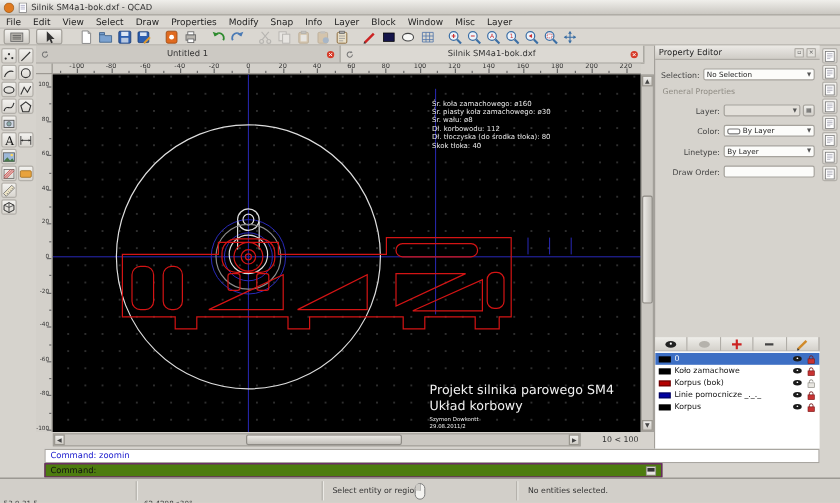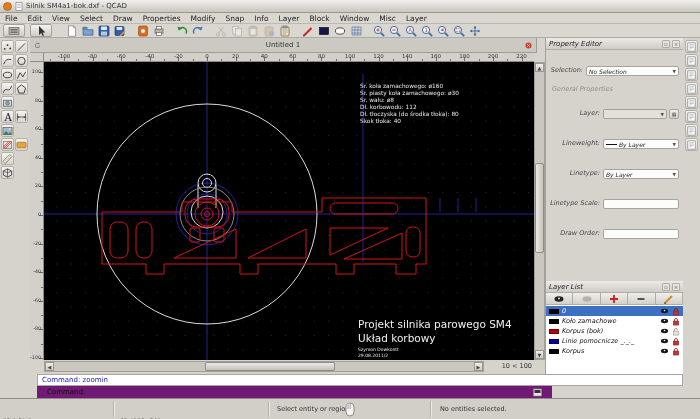--- a/index.html
+++ b/index.html
@@ -62,30 +62,30 @@
   #vthumb { position:absolute; left:0px; top:100px; width:9px; height:90px;
     background:linear-gradient(90deg,#eceae6,#c4c1bb); border:1px solid #8f8c86; border-radius:2px; }
   #hscrollrow { position:absolute; left:44px; top:360px; width:490px; height:12px; background:#d6d3cd; }
   #hscroll { position:absolute; left:0; top:1px; width:440px; height:11px;
     background:#cac7c1; border:1px solid #a3a09a; }
   #hthumb { position:absolute; left:160px; top:0px; width:130px; height:9px;
     background:linear-gradient(#eceae6,#c4c1bb); border:1px solid #8f8c86; border-radius:2px; }
   #grid-indicator { position:absolute; right:2px; top:2px; font-size:6.5px; color:#333; }
   
   #right-dock { position:absolute; left:545px; top:38px; width:138px; height:336px;
-    background:#d6d3cd; border-left:1px solid #a3a09a;font-style:italic; }
+    background:#d6d3cd; border-left:1px solid #a3a09a; }
   .panel-title { height:12px; display:flex; align-items:center; padding:0 3px;
     background:linear-gradient(#eceae6,#cfccc6); border-bottom:1px solid #b0ada7;
     font-size:7px; color:#222; }
   .panel-title .sp { flex:1; }
   .title-btn { width:8px; height:8px; margin-left:2px; display:flex; align-items:center;
     justify-content:center; font-size:5px; color:#555; border:1px solid #b0ada7;
     background:#e4e2dd; border-radius:1px; }
   .pe-section { font-size:6.5px; color:#8f8c84; margin:5px 0 1px 6px; }
-  .pe-row { display:flex; align-items:flex-start; height:14px; margin:16px 4px 0 4px; font-size:6.5px; }
+  .pe-row { display:flex; align-items:flex-end; height:14px; margin:3px 4px 0 4px; font-size:6.5px; }
   .pe-label { width:53px; text-align:right; padding-right:3px; color:#444; white-space:nowrap; }
   .pe-field { flex:1; height:10px; background:#fcfcfa; border:1px solid #a6a39d; border-radius:2px;
     display:flex; align-items:center; padding:0 2px; gap:2px; font-size:6px; color:#222; min-width:0; }
   .pe-field.disabled { background:#e3e0da; }
   .dd-arrow { margin-left:auto; font-size:4.5px; color:#555; }
   .swatch-pill { width:11px; height:5px; background:#fff; border:1px solid #777; border-radius:2px; }
   .swatch-line { width:11px; height:1px; background:#111; }
   .mini-btn { width:10px; height:10px; margin-left:2px; border:1px solid #a6a39d; border-radius:2px;
     background:linear-gradient(#f0efec,#d2cfc9); display:flex; align-items:center; justify-content:center;
     font-size:5px; color:#555; }
@@ -101,21 +101,21 @@
   .ll-name { flex:1; white-space:nowrap; overflow:hidden; }
   
   #right-edge { position:absolute; left:685px; top:40px; width:14px; }
   .re-btn { width:13px; height:13px; margin-bottom:1px; border:1px solid #b3b0aa; border-radius:2px;
     background:linear-gradient(#f3f2ef,#d9d6d0); display:flex; align-items:center; justify-content:center; }
   
   #cmd-history { position:absolute; left:37px; top:374px; width:646px; height:12px;
     background:#fff; border:1px solid #a9a6a0; display:flex; align-items:center;
     padding:0 4px; font-size:7px; color:#1414cc; }
   #cmd-input { position:absolute; left:37px; top:386px; width:515px; height:12px;
-    background:#0f766e; border:6px solid #701a75; display:flex; align-items:center;
+    background:#4d7c0f; border:1px solid #701a75; display:flex; align-items:center;
     padding:0 4px; font-size:7px; color:#111; }
   #statusbar { position:absolute; left:0; top:398px; width:700px; height:21px;
     background:#d2cfc9; border-top:1px solid #8f8c86; font-size:6px; color:#333; }
   .sb-sep { position:absolute; top:2px; bottom:2px; width:1px; background:#b5b2ac; box-shadow:1px 0 0 #eceae6; }
   .coord2 { position:absolute; top:2px; line-height:8px; white-space:pre; }
   .sb-hint { position:absolute; top:6px; font-size:6.5px; }
   svg { display:block; }
 </style>
 </head>
 <body>
@@ -450,20 +450,35 @@
 
 <div id="tabbar">
   <div class="tab">
     <span>
         <svg width="7" height="7" viewBox="0 0 8 8">
           <path d="M6.5 4a2.5 2.5 0 1 1-1-2" fill="none" stroke="#777" stroke-width="1"></path>
           <path d="M5 0.5l1.7 1.5-2.2 0.6z" fill="#777"></path>
         </svg>
       </span>
     <span class="tab-label">Untitled 1</span>
+    <span>
+        <svg width="7" height="7" viewBox="0 0 8 8">
+          <circle cx="4" cy="4" r="3.5" fill="#d63c2a"></circle>
+          <path d="M2.6 2.6l2.8 2.8M5.4 2.6L2.6 5.4" stroke="#fff" stroke-width="0.9"></path>
+        </svg>
+      </span>
+  </div>
+  <div class="tab active">
+    <span>
+        <svg width="7" height="7" viewBox="0 0 8 8">
+          <path d="M6.5 4a2.5 2.5 0 1 1-1-2" fill="none" stroke="#777" stroke-width="1"></path>
+          <path d="M5 0.5l1.7 1.5-2.2 0.6z" fill="#777"></path>
+        </svg>
+      </span>
+    <span class="tab-label">Silnik SM4a1-bok.dxf</span>
     <span>
         <svg width="7" height="7" viewBox="0 0 8 8">
           <circle cx="4" cy="4" r="3.5" fill="#d63c2a"></circle>
           <path d="M2.6 2.6l2.8 2.8M5.4 2.6L2.6 5.4" stroke="#fff" stroke-width="0.9"></path>
         </svg>
       </span>
   </div>
 </div>
 
 <div id="ruler-corner"></div>
@@ -648,60 +663,48 @@
 
   <div class="pe-row">
     <span class="pe-label">Layer:</span>
     <div class="pe-field disabled">
       <span></span>
       <span class="dd-arrow">▼</span>
     </div>
     <span class="mini-btn">▦</span>
   </div>
 
-
   <div class="pe-row">
-    <span class="pe-label">Lineweight:</span>
+    <span class="pe-label">Color:</span>
     <div class="pe-field">
-      <span class="swatch-line"></span>
+      <span class="swatch-pill"></span>
       <span>By Layer</span>
       <span class="dd-arrow">▼</span>
     </div>
   </div>
+
 
   <div class="pe-row">
     <span class="pe-label">Linetype:</span>
     <div class="pe-field">
       <span>By Layer</span>
       <span class="dd-arrow">▼</span>
     </div>
   </div>
 
-  <div class="pe-row">
-    <span class="pe-label">Linetype Scale:</span>
-    <div class="pe-field">
-      <span></span>
-    </div>
-  </div>
 
   <div class="pe-row">
     <span class="pe-label">Draw Order:</span>
     <div class="pe-field">
       <span></span>
     </div>
   </div>
 
 
   <div id="layer-list">
-    <div class="panel-title">
-      <span>Layer List</span>
-      <span class="sp"></span>
-      <span class="title-btn">▫</span>
-      <span class="title-btn">×</span>
-    </div>
     <div id="ll-toolbar">
         <span class="ll-tb-btn">
           <svg width="12" height="12" viewBox="0 0 12 12">
             <ellipse cx="6" cy="6" rx="4.5" ry="2.8" fill="#222"></ellipse>
             <circle cx="6" cy="5.4" r="0.9" fill="#fff"></circle>
           </svg>
         </span>
         <span class="ll-tb-btn">
           <svg width="12" height="12" viewBox="0 0 12 12">
             <ellipse cx="6" cy="6" rx="4.5" ry="2.8" fill="#b5b2ac"></ellipse>

